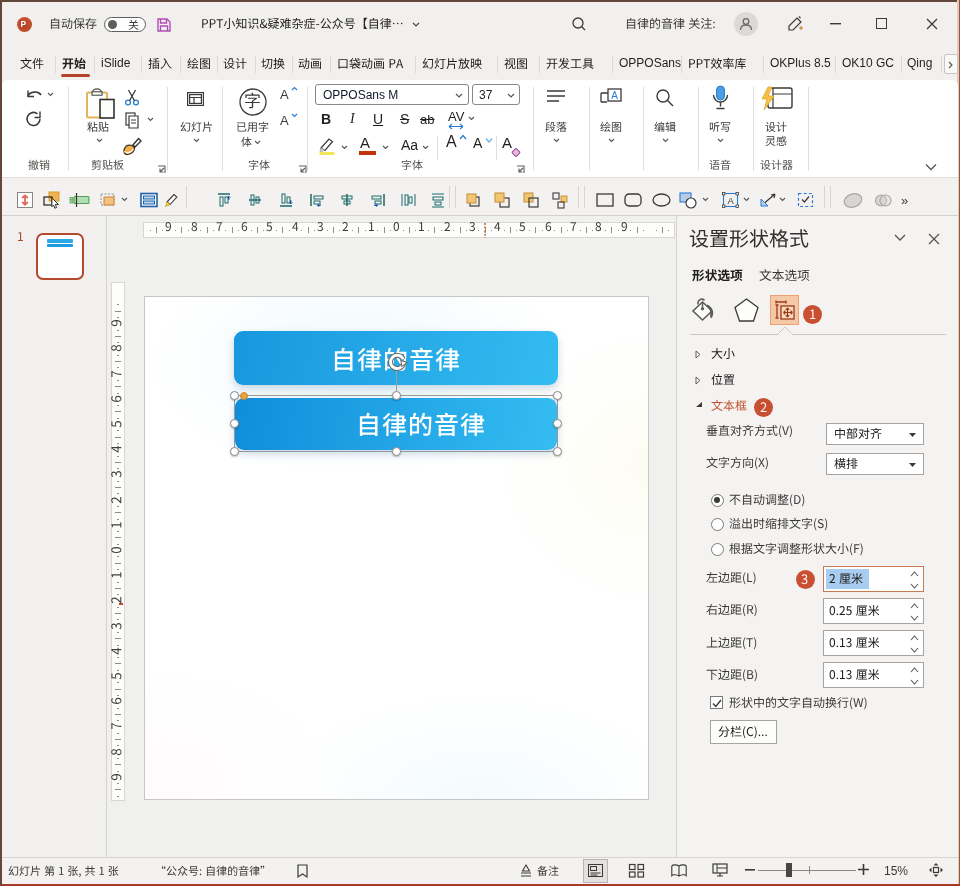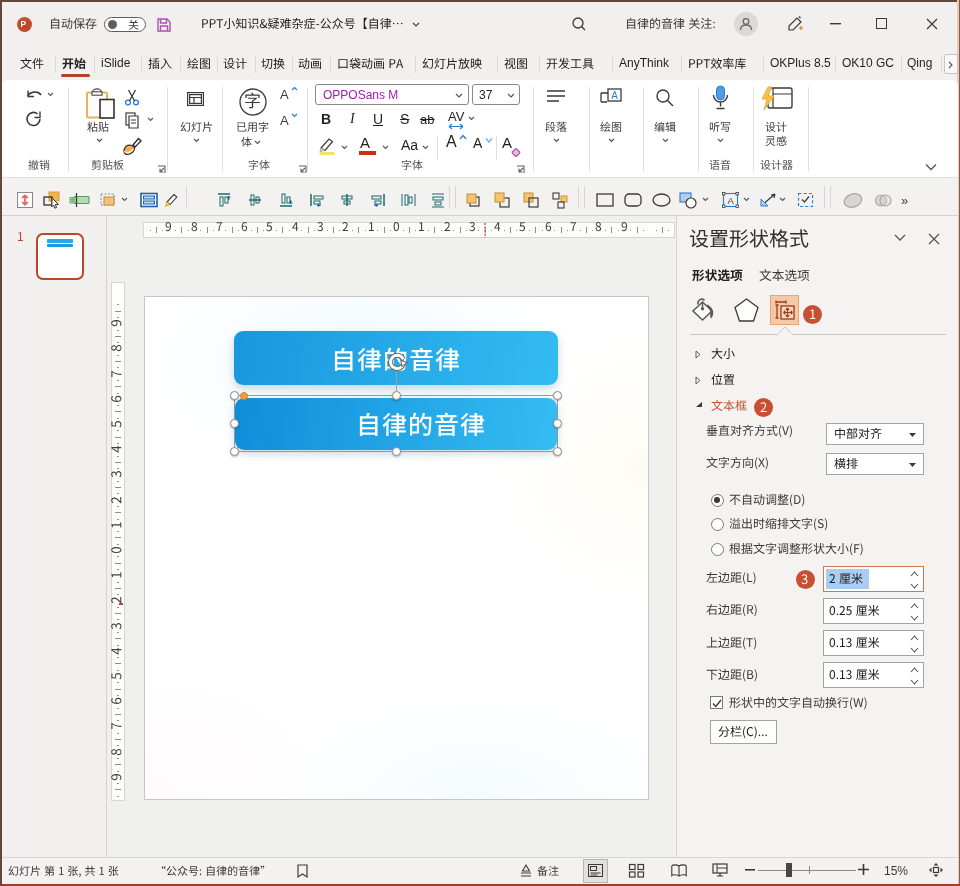--- a/index.html
+++ b/index.html
@@ -355,21 +355,21 @@
     </g>
   </svg>
 <svg class="ab" style="left:546.0px;top:67.8px" width="1" height="1">
     <g transform="scale(0.012000)" fill="#201f1e">
       <use href="#g48" x="0"></use>
       <use href="#g49" x="1000"></use>
       <use href="#g50" x="2000"></use>
       <use href="#g51" x="3000"></use>
     </g>
   </svg>
-<div class="ab" style="left:619px;top:56px;font-size:12px;color:#201f1e;font-weight:normal">AnyThink</div>
+<div class="ab" style="left:619px;top:56px;font-size:12px;color:#201f1e;font-weight:normal">OPPOSans</div>
 <svg class="ab" style="left:688.0px;top:67.8px" width="1" height="1">
     <g transform="scale(0.012000)" fill="#201f1e">
       <use href="#g5" x="0"></use>
       <use href="#g5" x="633"></use>
       <use href="#g6" x="1266"></use>
       <use href="#g52" x="1865"></use>
       <use href="#g53" x="2865"></use>
       <use href="#g54" x="3865"></use>
     </g>
   </svg>
@@ -517,21 +517,21 @@
       <use href="#g64" x="1000"></use>
     </g>
   </svg>
 <svg class="ab" style="left:298px;top:165px" width="9" height="9" viewBox="0 0 9 9">
     <g fill="none" stroke="#605e5c" stroke-width="1.1">
       <path d="M1 1 h7 v7"></path>
       <path d="M3 3.5 v3.5 h3.5 M3 7 l4-4"></path>
     </g>
   </svg>
 <div class="ab" style="left:315px;top:84px;width:154px;height:21px;background:#fff;border:1px solid #8a8886;border-radius:3px"></div>
-<div class="ab" style="left:323px;top:88px;font-size:12px;color:#a21caf">OPPOSans M</div>
+<div class="ab" style="left:323px;top:88px;font-size:12px;color:#0f172a">OPPOSans M</div>
 <svg class="ab" style="left:455px;top:93px" width="8" height="6" viewBox="0 0 8 6">
     <path d="M1 1 l3 3 l3-3" fill="none" stroke="#555" stroke-width="1.2"></path>
   </svg>
 <div class="ab" style="left:472px;top:84px;width:48px;height:21px;background:#fff;border:1px solid #8a8886;border-radius:3px"></div>
 <div class="ab" style="left:479px;top:88px;font-size:12px;color:#201f1e">37</div>
 <svg class="ab" style="left:507px;top:93px" width="8" height="6" viewBox="0 0 8 6">
     <path d="M1 1 l3 3 l3-3" fill="none" stroke="#555" stroke-width="1.2"></path>
   </svg>
 <div class="ab" style="left:321px;top:111px;font-size:14px;font-weight:bold;color:#201f1e">B</div>
 <div class="ab" style="left:350px;top:111px;font-size:14px;font-style:italic;font-family:'Liberation Serif',serif;color:#201f1e">I</div>

